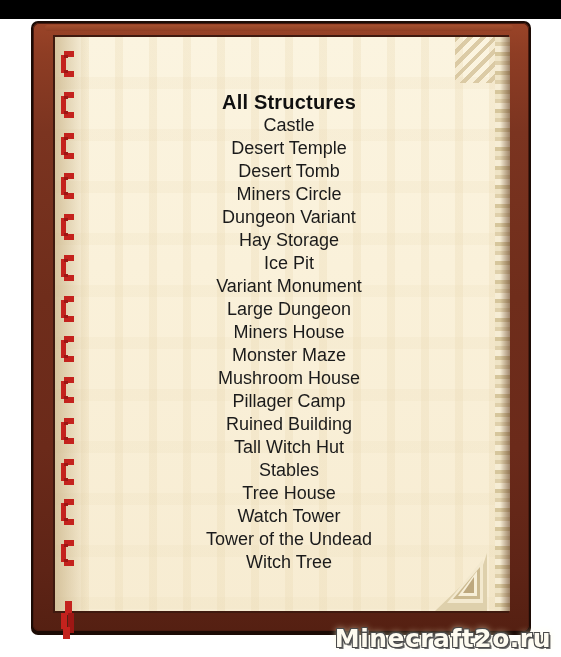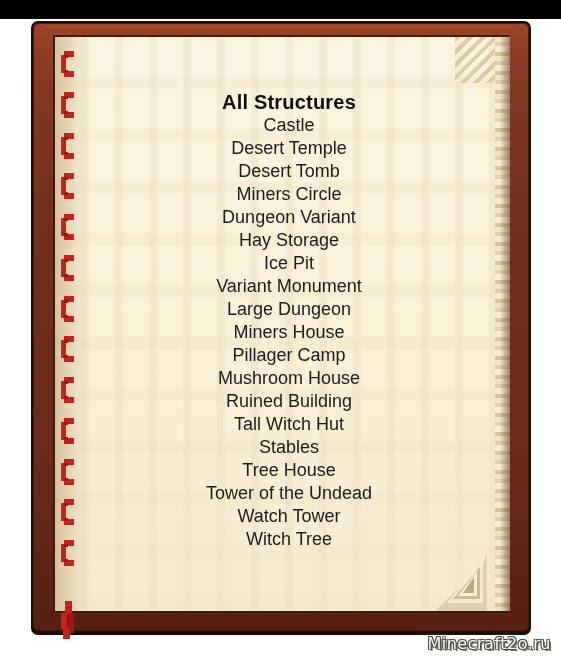--- a/index.html
+++ b/index.html
@@ -231,22 +231,22 @@
     color: #1b1b1b;
     white-space: nowrap;
   }
 
   
   #watermark {
     position: absolute;
     right: 10px;
     bottom: 4px;
     font-family: "DejaVu Sans", sans-serif;
-    font-size: 16px;
-    font-weight: normal;
+    font-size: 25px;
+    font-weight: bold;
     letter-spacing: .5px;
     color: #fefbf0;
     text-shadow:
       -1px -1px 0 #4a4a4a,
        1px -1px 0 #4a4a4a,
       -1px  1px 0 #4a4a4a,
        1px  1px 0 #4a4a4a,
        2px  2px 0 #6d6d6d,
        0 0 7px rgba(255,248,210,.9);
     white-space: nowrap;
@@ -286,28 +286,29 @@
         <div class="structure-item">Castle</div>
         <div class="structure-item">Desert Temple</div>
         <div class="structure-item">Desert Tomb</div>
         <div class="structure-item">Miners Circle</div>
         <div class="structure-item">Dungeon Variant</div>
         <div class="structure-item">Hay Storage</div>
         <div class="structure-item">Ice Pit</div>
         <div class="structure-item">Variant Monument</div>
         <div class="structure-item">Large Dungeon</div>
         <div class="structure-item">Miners House</div>
+        <div class="structure-item">Monster Maze</div>
+        <div class="structure-item">Mushroom House</div>
         <div class="structure-item">Pillager Camp</div>
-        <div class="structure-item">Mushroom House</div>
         <div class="structure-item">Ruined Building</div>
         <div class="structure-item">Tall Witch Hut</div>
         <div class="structure-item">Stables</div>
         <div class="structure-item">Tree House</div>
+        <div class="structure-item">Watch Tower</div>
         <div class="structure-item">Tower of the Undead</div>
-        <div class="structure-item">Watch Tower</div>
         <div class="structure-item">Witch Tree</div>
       </div>
     </div>
   </div>
 
   <div id="rings">
       <div class="ring" style="top: 14px;">
         <i class="r-top"></i>
         <i class="r-topin"></i>
         <i class="r-mid"></i>

